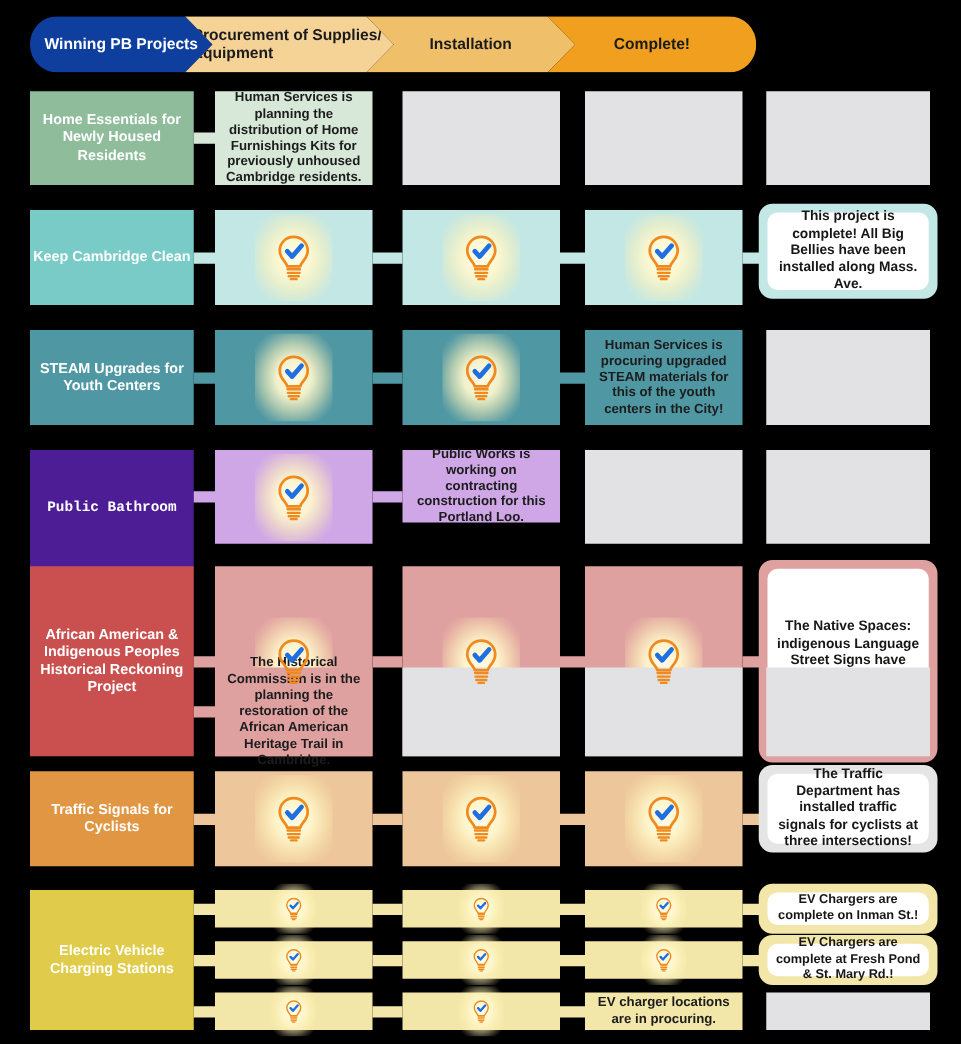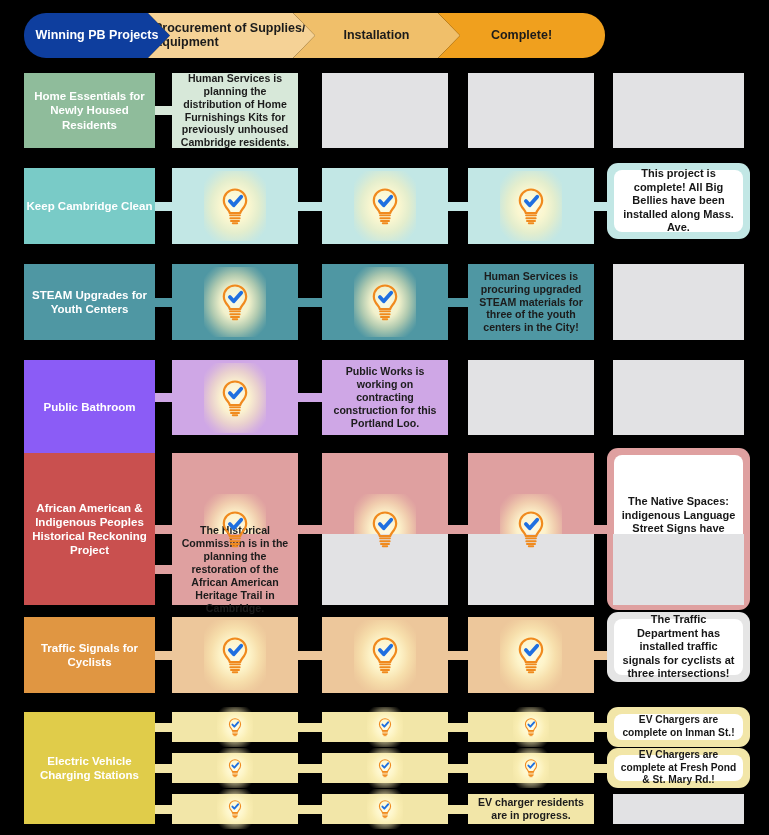--- a/index.html
+++ b/index.html
@@ -213,40 +213,40 @@
       <svg width="44" height="44" viewBox="0 0 48 48" fill="none">
         <path d="M24 6c-7 0-12.2 5.3-12.2 12 0 4.3 2.2 7.2 4.2 9.6 1.3 1.6 2.1 2.7 2.3 4.2h11.4c.2-1.5 1-2.6 2.3-4.2 2-2.4 4.2-5.3 4.2-9.6C36 11.3 31 6 24 6z" stroke="#f08a1e" stroke-width="2.4" stroke-linejoin="round" fill="none"></path>
         <path d="M18.6 34.2h10.8M18.9 37.4h10.2M19.6 40.4h8.8" stroke="#f08a1e" stroke-width="2.1" stroke-linecap="round"></path>
         <path d="M21.6 42.9h4.8" stroke="#f08a1e" stroke-width="2.1" stroke-linecap="round"></path>
         <path d="M18.4 18.6l4.2 4.6 8.2-9.4" stroke="#1f6fe0" stroke-width="4.1" stroke-linecap="round" stroke-linejoin="round" fill="none"></path>
       </svg>
     </span>
       </div>
       <div class="nub" style="left:448px;width:20px;top:297.5px;background:#4f97a3;"></div>
       <div class="cell" style="left:468px;top:264px;width:126px;height:76px;background:#4f97a3;">
-      <span>Human Services is procuring upgraded STEAM materials for three of the youth centers in the City!</span>
+      <span>Human Services is procuring upgraded STEAM materials for this of the youth centers in the City!</span>
     </div>
       <div class="cell empty" style="left:613px;top:264px;width:131px;height:76px;"></div>
-      <div class="label-cell" style="top:360px;height:95px;background:#8b5cf6;">
+      <div class="label-cell" style="top:360px;height:95px;background:#4c1d95;font-family:Liberation Mono, monospace;">
         <span>Public Bathroom</span>
       </div>
       <div class="nub" style="left:155px;width:17px;top:393px;background:#cfa7e6;"></div>
       <div class="cell" style="left:172px;top:360px;width:126px;height:75px;background:#cfa7e6;">
         <span class="bulb">
       <span class="glow"></span>
       <svg width="44" height="44" viewBox="0 0 48 48" fill="none">
         <path d="M24 6c-7 0-12.2 5.3-12.2 12 0 4.3 2.2 7.2 4.2 9.6 1.3 1.6 2.1 2.7 2.3 4.2h11.4c.2-1.5 1-2.6 2.3-4.2 2-2.4 4.2-5.3 4.2-9.6C36 11.3 31 6 24 6z" stroke="#f08a1e" stroke-width="2.4" stroke-linejoin="round" fill="none"></path>
         <path d="M18.6 34.2h10.8M18.9 37.4h10.2M19.6 40.4h8.8" stroke="#f08a1e" stroke-width="2.1" stroke-linecap="round"></path>
         <path d="M21.6 42.9h4.8" stroke="#f08a1e" stroke-width="2.1" stroke-linecap="round"></path>
         <path d="M18.4 18.6l4.2 4.6 8.2-9.4" stroke="#1f6fe0" stroke-width="4.1" stroke-linecap="round" stroke-linejoin="round" fill="none"></path>
       </svg>
     </span>
       </div>
       <div class="nub" style="left:298px;width:24px;top:393px;background:#cfa7e6;"></div>
-      <div class="cell" style="left:322px;top:360px;width:126px;height:75px;background:#cfa7e6;">
+      <div class="cell" style="left:322px;top:360px;width:126px;height:58px;background:#cfa7e6;">
       <span>Public Works is working on contracting construction for this Portland Loo.</span>
     </div>
       <div class="cell empty" style="left:468px;top:360px;width:126px;height:75px;"></div>
       <div class="cell empty" style="left:613px;top:360px;width:131px;height:75px;"></div>
       <div class="label-cell" style="top:453px;height:152px;background:#c9504f;">
         <span>African American &amp; Indigenous Peoples Historical Reckoning Project</span>
       </div>
       <div class="nub" style="left:155px;width:17px;top:524.5px;background:#dfa0a0;"></div>
       <div class="cell" style="left:172px;top:453px;width:126px;height:152px;background:#dfa0a0;">
         <span class="bulb">
@@ -439,18 +439,18 @@
       <svg width="22" height="22" viewBox="0 0 48 48" fill="none">
         <path d="M24 6c-7 0-12.2 5.3-12.2 12 0 4.3 2.2 7.2 4.2 9.6 1.3 1.6 2.1 2.7 2.3 4.2h11.4c.2-1.5 1-2.6 2.3-4.2 2-2.4 4.2-5.3 4.2-9.6C36 11.3 31 6 24 6z" stroke="#f08a1e" stroke-width="2.4" stroke-linejoin="round" fill="none"></path>
         <path d="M18.6 34.2h10.8M18.9 37.4h10.2M19.6 40.4h8.8" stroke="#f08a1e" stroke-width="2.1" stroke-linecap="round"></path>
         <path d="M21.6 42.9h4.8" stroke="#f08a1e" stroke-width="2.1" stroke-linecap="round"></path>
         <path d="M18.4 18.6l4.2 4.6 8.2-9.4" stroke="#1f6fe0" stroke-width="4.1" stroke-linecap="round" stroke-linejoin="round" fill="none"></path>
       </svg>
     </span>
       </div>
       <div class="nub" style="left:448px;width:20px;top:804.5px;background:#f2e6a8;"></div>
       <div class="cell" style="left:468px;top:794px;width:126px;height:30px;background:#f2e6a8;">
-      <span>EV charger residents are in progress.</span>
+      <span>EV charger locations are in procuring.</span>
     </div>
       <div class="cell empty" style="left:613px;top:794px;width:131px;height:30px;"></div>
     </div>
 
 </div>
 
 </body></html>

